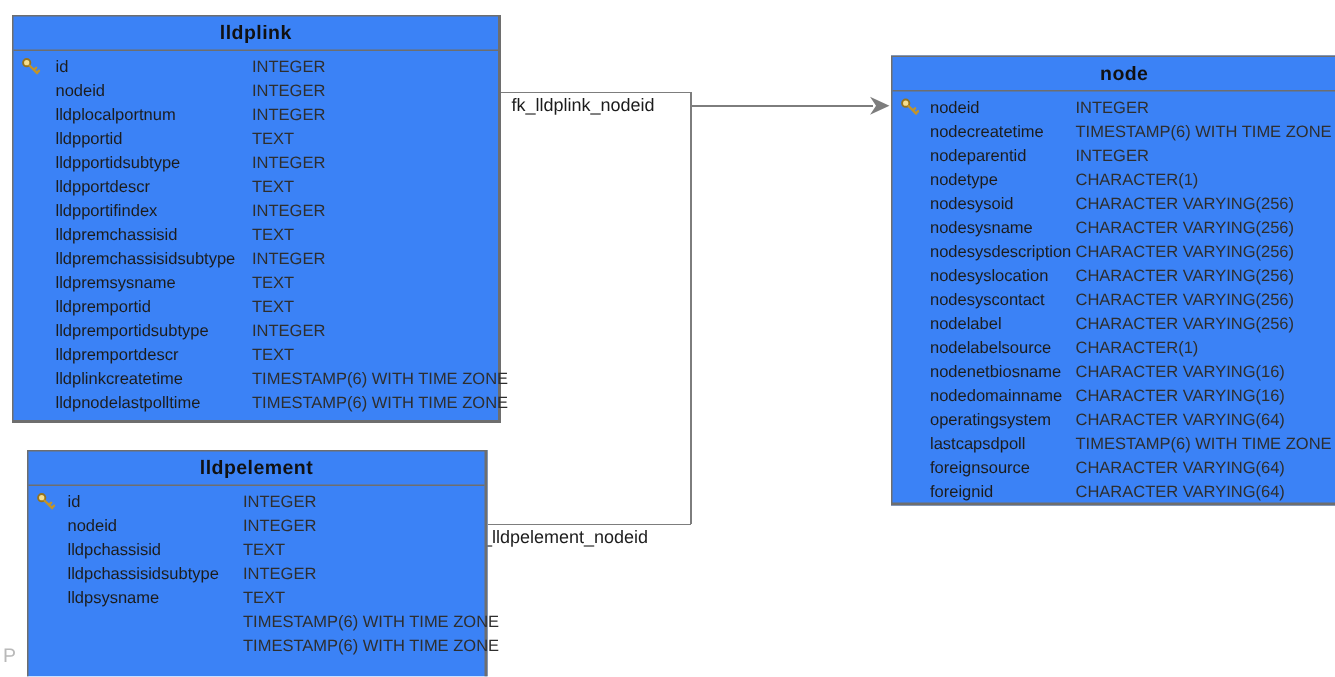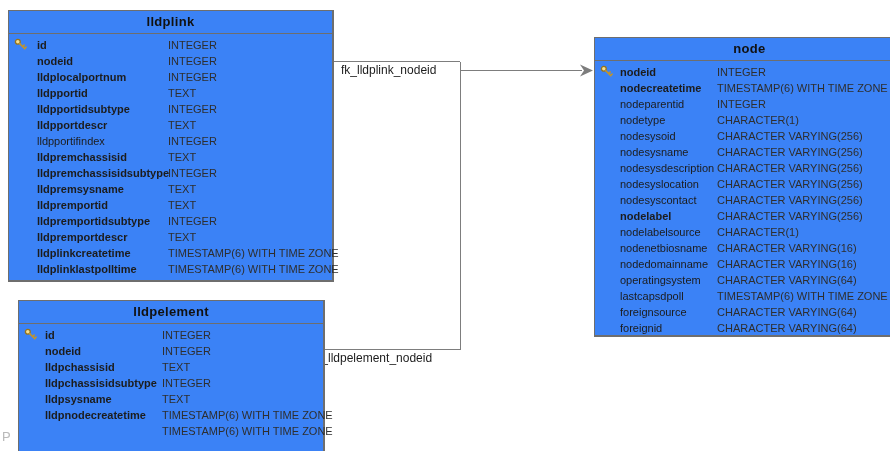--- a/index.html
+++ b/index.html
@@ -28,21 +28,21 @@
   .thead {
     height: 22px; line-height: 22px; text-align: center; font-weight: bold;
     font-size: 13px; color: #111111; border-bottom: 1px solid #6e6e6e;
     letter-spacing: 0.3px;
   }
   .tbody { padding: 3px 0 3px 0; }
   .row { position: relative; height: 16px; line-height: 16px; font-size: 11px; }
   .kcell { position: absolute; left: 5px; top: 1px; width: 14px; height: 14px; }
   .kcell svg { display: block; }
   .fname { position: absolute; left: 28px; top: 0; white-space: nowrap; color: #1c1c1c; }
-  .fname.b { font-weight: bold; }
+  .fname.b { font-weight: normal; }
   .ftype { position: absolute; top: 0; white-space: nowrap; color: #2e2e2e; }
   .t0 .ftype { left: 159px; }
   .t1 .fname { left: 26px; }
   .t1 .ftype { left: 143px; }
   .t2 .fname { left: 25px; }
   .t2 .ftype { left: 122px; }
 </style>
 </head>
 <body>
 
@@ -138,21 +138,21 @@
     <span class="fname b">lldpremportdescr</span>
     <span class="ftype">TEXT</span>
   </div>
         <div class="row">
     <span class="kcell"></span>
     <span class="fname b">lldplinkcreatetime</span>
     <span class="ftype">TIMESTAMP(6) WITH TIME ZONE</span>
   </div>
         <div class="row">
     <span class="kcell"></span>
-    <span class="fname b">lldplinklastpolltime</span>
+    <span class="fname b">lldpnodelastpolltime</span>
     <span class="ftype">TIMESTAMP(6) WITH TIME ZONE</span>
   </div>
       </div>
   </div>
 
   <div class="table t1">
     <div class="thead">lldpelement</div>
     <div class="tbody">
         <div class="row">
     <span class="kcell">
@@ -179,21 +179,20 @@
     <span class="fname b">lldpchassisidsubtype</span>
     <span class="ftype">INTEGER</span>
   </div>
         <div class="row">
     <span class="kcell"></span>
     <span class="fname b">lldpsysname</span>
     <span class="ftype">TEXT</span>
   </div>
         <div class="row">
     <span class="kcell"></span>
-    <span class="fname b">lldpnodecreatetime</span>
     <span class="ftype">TIMESTAMP(6) WITH TIME ZONE</span>
   </div>
         <div class="row">
     <span class="kcell"></span>
     <span class="ftype">TIMESTAMP(6) WITH TIME ZONE</span>
   </div>
       </div>
   </div>
 
   <div class="table t2">

